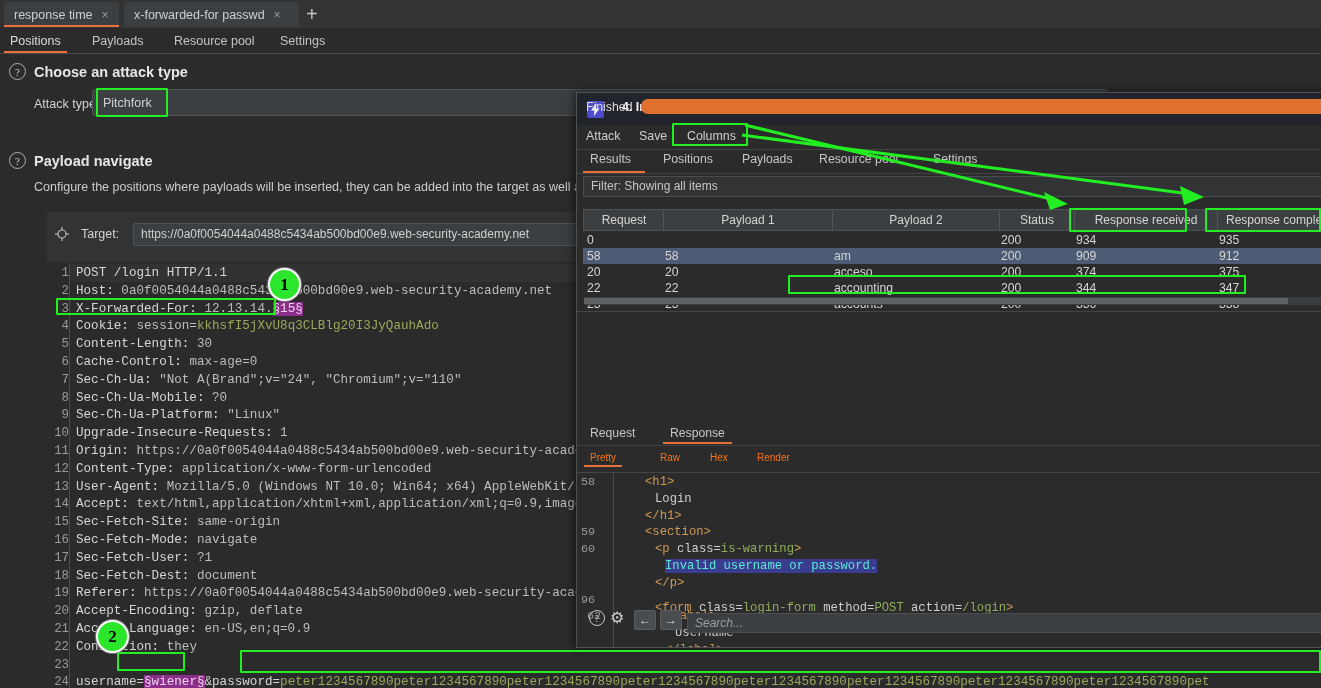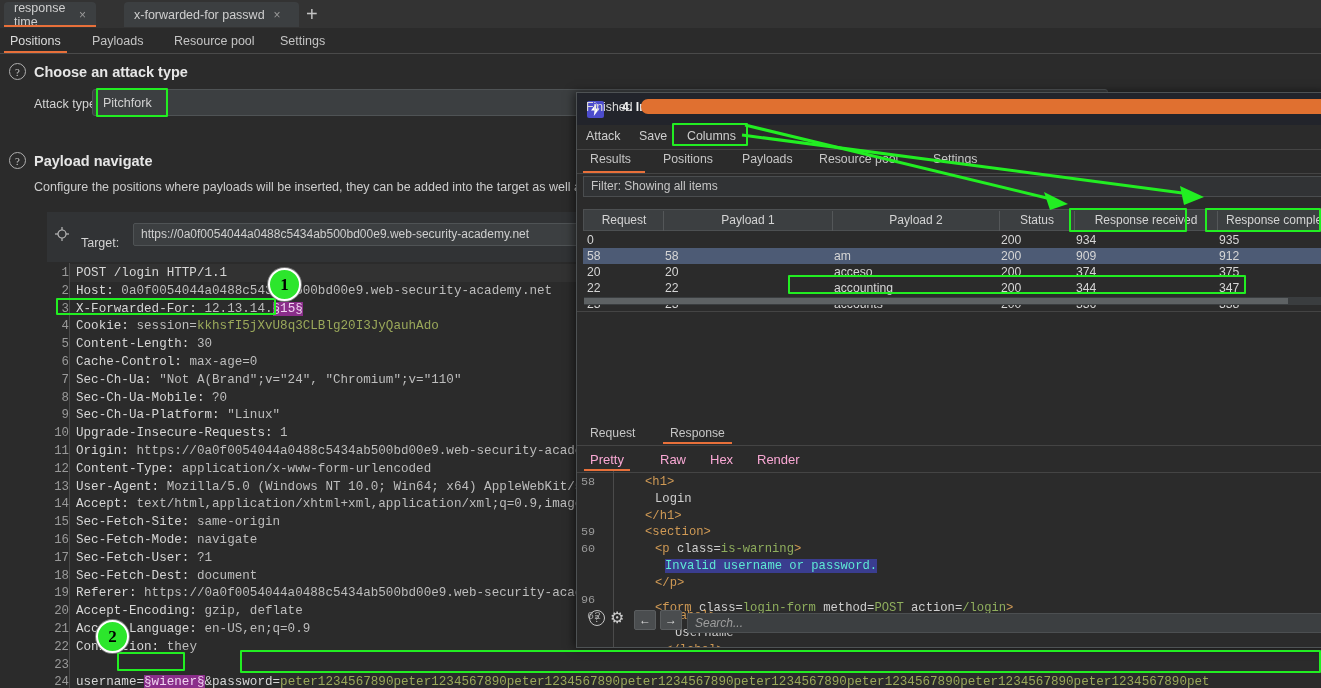--- a/index.html
+++ b/index.html
@@ -123,21 +123,21 @@
   .trow { position:absolute; left:0; height:16px; font-size:12.2px; color:#cfcfcf; }
   .trow.sel { background:#4d5b75; }
   .tcell { position:absolute; top:0; height:16px; display:flex; align-items:center; font-size:12.2px; color:#d5d5d5; }
   .hscroll { position:absolute; left:1px; width:740px; height:8px; background:#3a3d3f; }
   .hscroll i { position:absolute; left:0; top:1px; width:704px; height:6px; background:#5e6264; display:block; }
 
   
   .rr-div { position:absolute; left:0; width:752px; height:1px; background:#444; }
   .rrtab { position:absolute; font-size:12.2px; color:#c6c6c6; }
   .rrtab.active::after{ content:""; position:absolute; left:-7px; right:-7px; bottom:-4px; height:2px; background:#e8703a; }
-  .vtab { position:absolute; font-size:13px; color:#f9a8d4; }
+  .vtab { position:absolute; font-size:10px; color:#f97316; }
   .vtab.active::after{ content:""; position:absolute; left:-6px; right:-6px; bottom:-4px; height:2px; background:#e8703a; }
 
   
   .rbody { position:absolute; left:0; top:378px; width:752px; height:200px; }
   .rln { position:absolute; left:4px; width:26px; text-align:left; color:#9a9a9a; font-family:"Liberation Mono", monospace; font-size:11.8px; }
   .rsep { position:absolute; left:36px; top:0; width:1px; height:200px; background:#4b4b4b; }
   .rtext { position:absolute; left:48px; white-space:pre; font-family:"Liberation Mono", monospace; font-size:12.2px; color:#d6d6d6; }
   .t-tag { color:#d09a55; }
   .t-attr{ color:#cfcfcf; }
   .t-val { color:#8fae5d; }
@@ -153,21 +153,21 @@
   .progress { position:absolute; left:64px; top:6px; width:686px; height:15px; border-radius:7px; background:#e07030; }
 </style>
 </head>
 <body>
 
 <div id="root">
 
   <div class="burp-root">
 
     <div class="tabstrip">
-      <div class="atab active" style="left:4px; width:92px;">
+      <div class="atab active" style="left:4px; width:115px;">
         <span>response time</span>
         <span class="x">×</span>
       </div>
       <div class="atab" style="left:124px; width:175px;">
         <span>x-forwarded-for passwd</span>
         <span class="x">×</span>
       </div>
       <div class="addtab" style="left:306px;">+</div>
     </div>
 
@@ -190,21 +190,21 @@
     <div class="sec-desc" style="left:34px; top:180px;">Configure the positions where payloads will be inserted, they can be added into the target as well as t</div>
 
     <div class="pp-panel"></div>
     <svg class="crosshair" viewBox="0 0 14 14">
       <circle cx="7" cy="7" r="4" fill="none" stroke="#b9b9b9" stroke-width="1.2"></circle>
       <line x1="7" y1="0" x2="7" y2="3" stroke="#b9b9b9" stroke-width="1.2"></line>
       <line x1="7" y1="11" x2="7" y2="14" stroke="#b9b9b9" stroke-width="1.2"></line>
       <line x1="0" y1="7" x2="3" y2="7" stroke="#b9b9b9" stroke-width="1.2"></line>
       <line x1="11" y1="7" x2="14" y2="7" stroke="#b9b9b9" stroke-width="1.2"></line>
     </svg>
-    <div class="lbl" style="left:81px; top:236px;text-align:right;">Target:</div>
+    <div class="lbl" style="left:81px; top:227px;text-align:right;">Target:</div>
     <div class="target-field"></div>
     <div class="target-val">https://0a0f0054044a0488c5434ab500bd00e9.web-security-academy.net</div>
 
     <div class="editor">
       <div class="gutter-sep"></div>
       <div id="code-lines">
           <div class="row-hl" style="top: 1px; width: 1251px;"></div>
           <div class="ln" style="top: 3px;">1</div>
           <div class="ctext" style="top: 3px;"><span class="k-hdr">POST /login HTTP/1.1</span></div>
           <div class="ln" style="top: 20.8px;">2</div>

